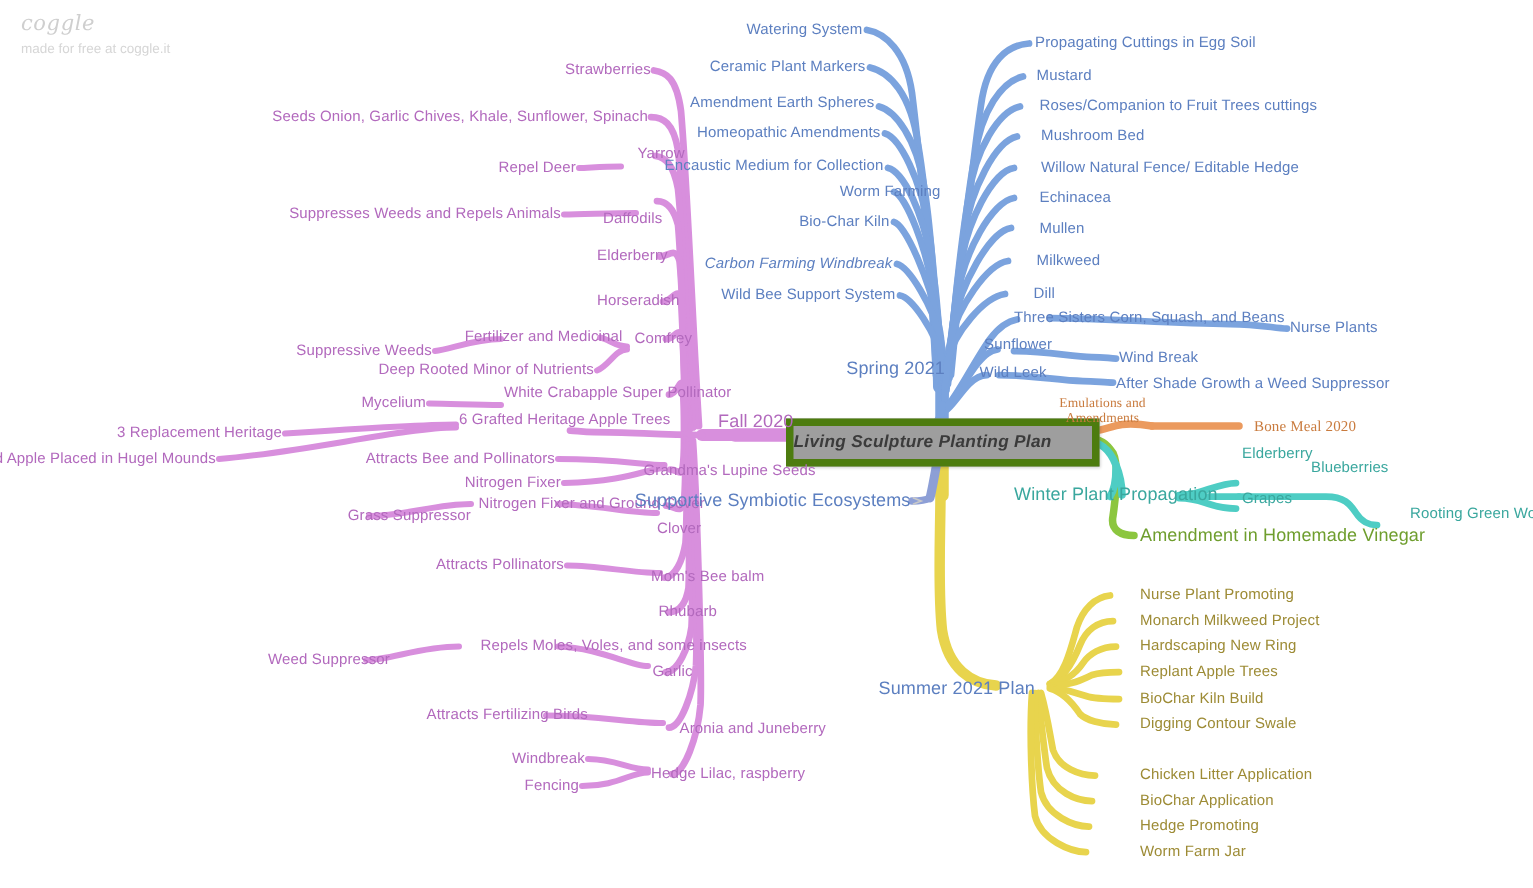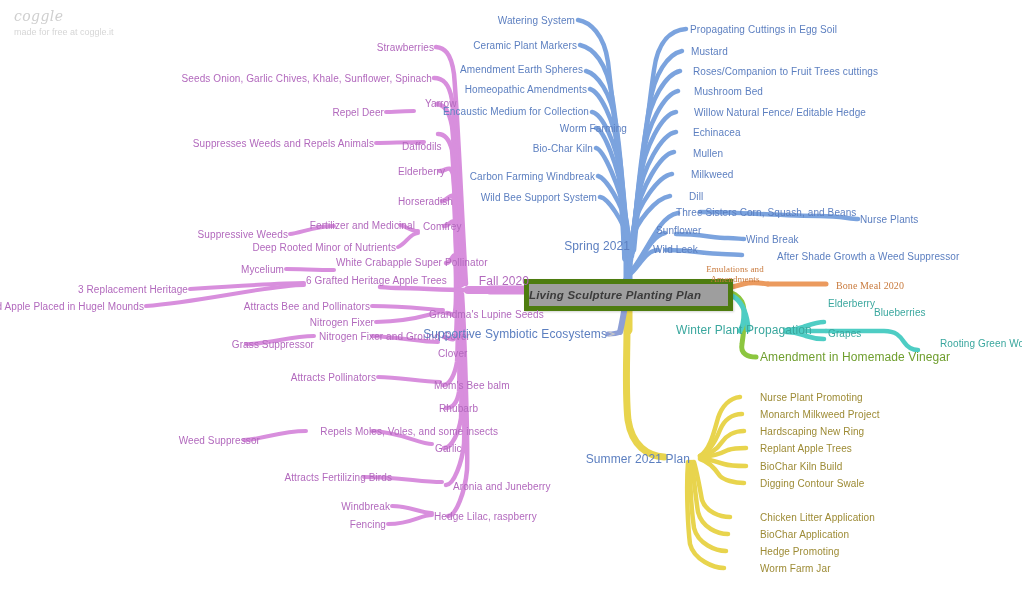--- a/index.html
+++ b/index.html
@@ -223,40 +223,40 @@
     <div class="tag">made for free at coggle.it</div>
   </div>
 
   <div class="lbl r blue sz10" style="left:575px;top:20px;">Watering System</div>
   <div class="lbl r blue sz10" style="left:577px;top:45px;">Ceramic Plant Markers</div>
   <div class="lbl r blue sz10" style="left:583px;top:69px;">Amendment Earth Spheres</div>
   <div class="lbl r blue sz10" style="left:587px;top:89px;">Homeopathic Amendments</div>
   <div class="lbl r blue sz10" style="left:589px;top:111px;">Encaustic Medium for Collection</div>
   <div class="lbl r blue sz10" style="left:627px;top:128px;">Worm Farming</div>
   <div class="lbl r blue sz10" style="left:593px;top:148px;">Bio-Char Kiln</div>
-  <div class="lbl r blue sz10" style="left:595px;top:176px;">Carbon Farming Windbreak</div>
+  <div class="lbl r blue sz10" style="left:595px;top:176px;font-style:italic;">Carbon Farming Windbreak</div>
   <div class="lbl r blue sz10" style="left:597px;top:197px;">Wild Bee Support System</div>
 
   <div class="lbl l blue sz10" style="left:690px;top:29px;">Propagating Cuttings in Egg Soil</div>
   <div class="lbl l blue sz10" style="left:691px;top:51px;">Mustard</div>
   <div class="lbl l blue sz10" style="left:693px;top:71px;">Roses/Companion to Fruit Trees cuttings</div>
   <div class="lbl l blue sz10" style="left:694px;top:91px;">Mushroom Bed</div>
   <div class="lbl l blue sz10" style="left:694px;top:112px;">Willow Natural Fence/ Editable Hedge</div>
   <div class="lbl l blue sz10" style="left:693px;top:132px;">Echinacea</div>
   <div class="lbl l blue sz10" style="left:693px;top:153px;">Mullen</div>
   <div class="lbl l blue sz10" style="left:691px;top:174px;">Milkweed</div>
   <div class="lbl l blue sz10" style="left:689px;top:196px;">Dill</div>
 
   <div class="lbl l blue sz10" style="left:676px;top:212px;">Three Sisters Corn, Squash, and Beans</div>
   <div class="lbl l blue sz10" style="left:656px;top:230px;">Sunflower</div>
   <div class="lbl l blue sz10" style="left:653px;top:249px;">Wild Leek</div>
 
   <div class="lbl l blue sz10" style="left:860px;top:219px;">Nurse Plants</div>
   <div class="lbl l blue sz10" style="left:746px;top:239px;">Wind Break</div>
-  <div class="lbl l blue sz10" style="left:744px;top:256px;margin-left:33px;">After Shade Growth a Weed Suppressor</div>
+  <div class="lbl l blue sz10" style="left:744px;top:256px;">After Shade Growth a Weed Suppressor</div>
 
   <div class="lbl r blue sz11" style="left:630px;top:246px;">Spring 2021</div>
 
   <div class="lbl r purple sz10" style="left:434px;top:47px;">Strawberries</div>
   <div class="lbl r purple sz10" style="left:432px;top:78px;">Seeds Onion, Garlic Chives, Khale, Sunflower, Spinach</div>
   <div class="lbl l purple sz10" style="left:425px;top:103px;">Yarrow</div>
   <div class="lbl r purple sz10" style="left:384px;top:112px;">Repel Deer</div>
   <div class="lbl l purple sz10" style="left:402px;top:134px;margin-top:12px;">Daffodils</div>
   <div class="lbl r purple sz10" style="left:374px;top:143px;">Suppresses Weeds and Repels Animals</div>
   <div class="lbl l purple sz10" style="left:398px;top:171px;">Elderberry</div>

